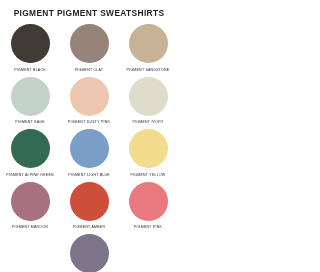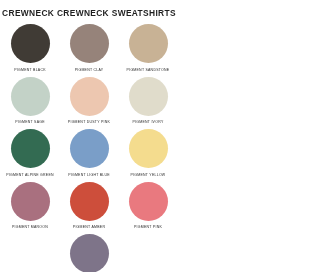--- a/index.html
+++ b/index.html
@@ -66,21 +66,21 @@
     margin-top: 4.5px;
     white-space: nowrap;
     line-height: 5px;
   }
 </style>
 </head>
 <body>
 
 <div class="page">
 
-  <div class="page-title">CREWNECK CREWNECK SWEATSHIRTS</div>
+  <div class="page-title">PIGMENT PIGMENT SWEATSHIRTS</div>
 
   <div class="swatch-grid">
 
     <div class="swatch-row">
       <div class="swatch-cell">
         <span class="swatch-dot" style="background-color: rgb(64, 59, 53);"></span>
         <span class="swatch-label">PIGMENT BLACK</span>
       </div>
       <div class="swatch-cell">
         <span class="swatch-dot" style="background-color: rgb(150, 131, 122);"></span>

